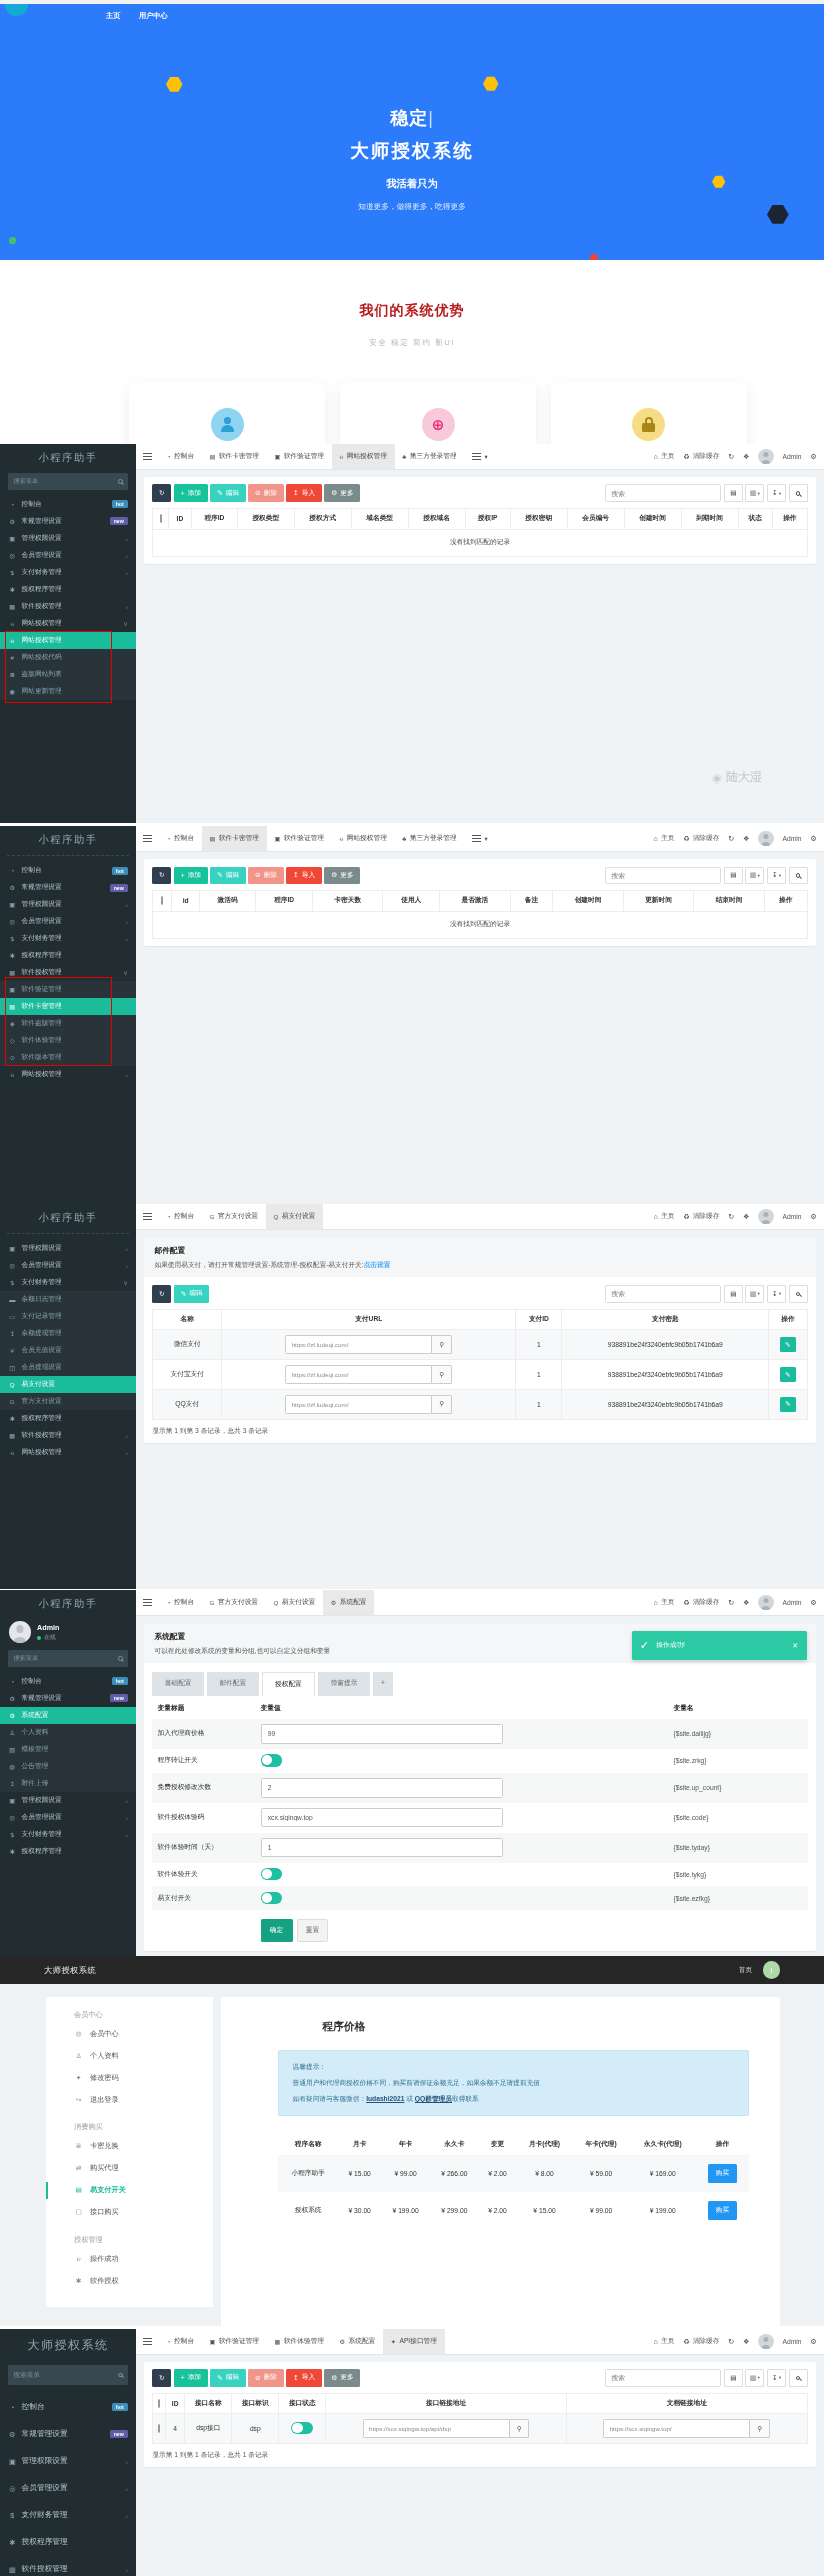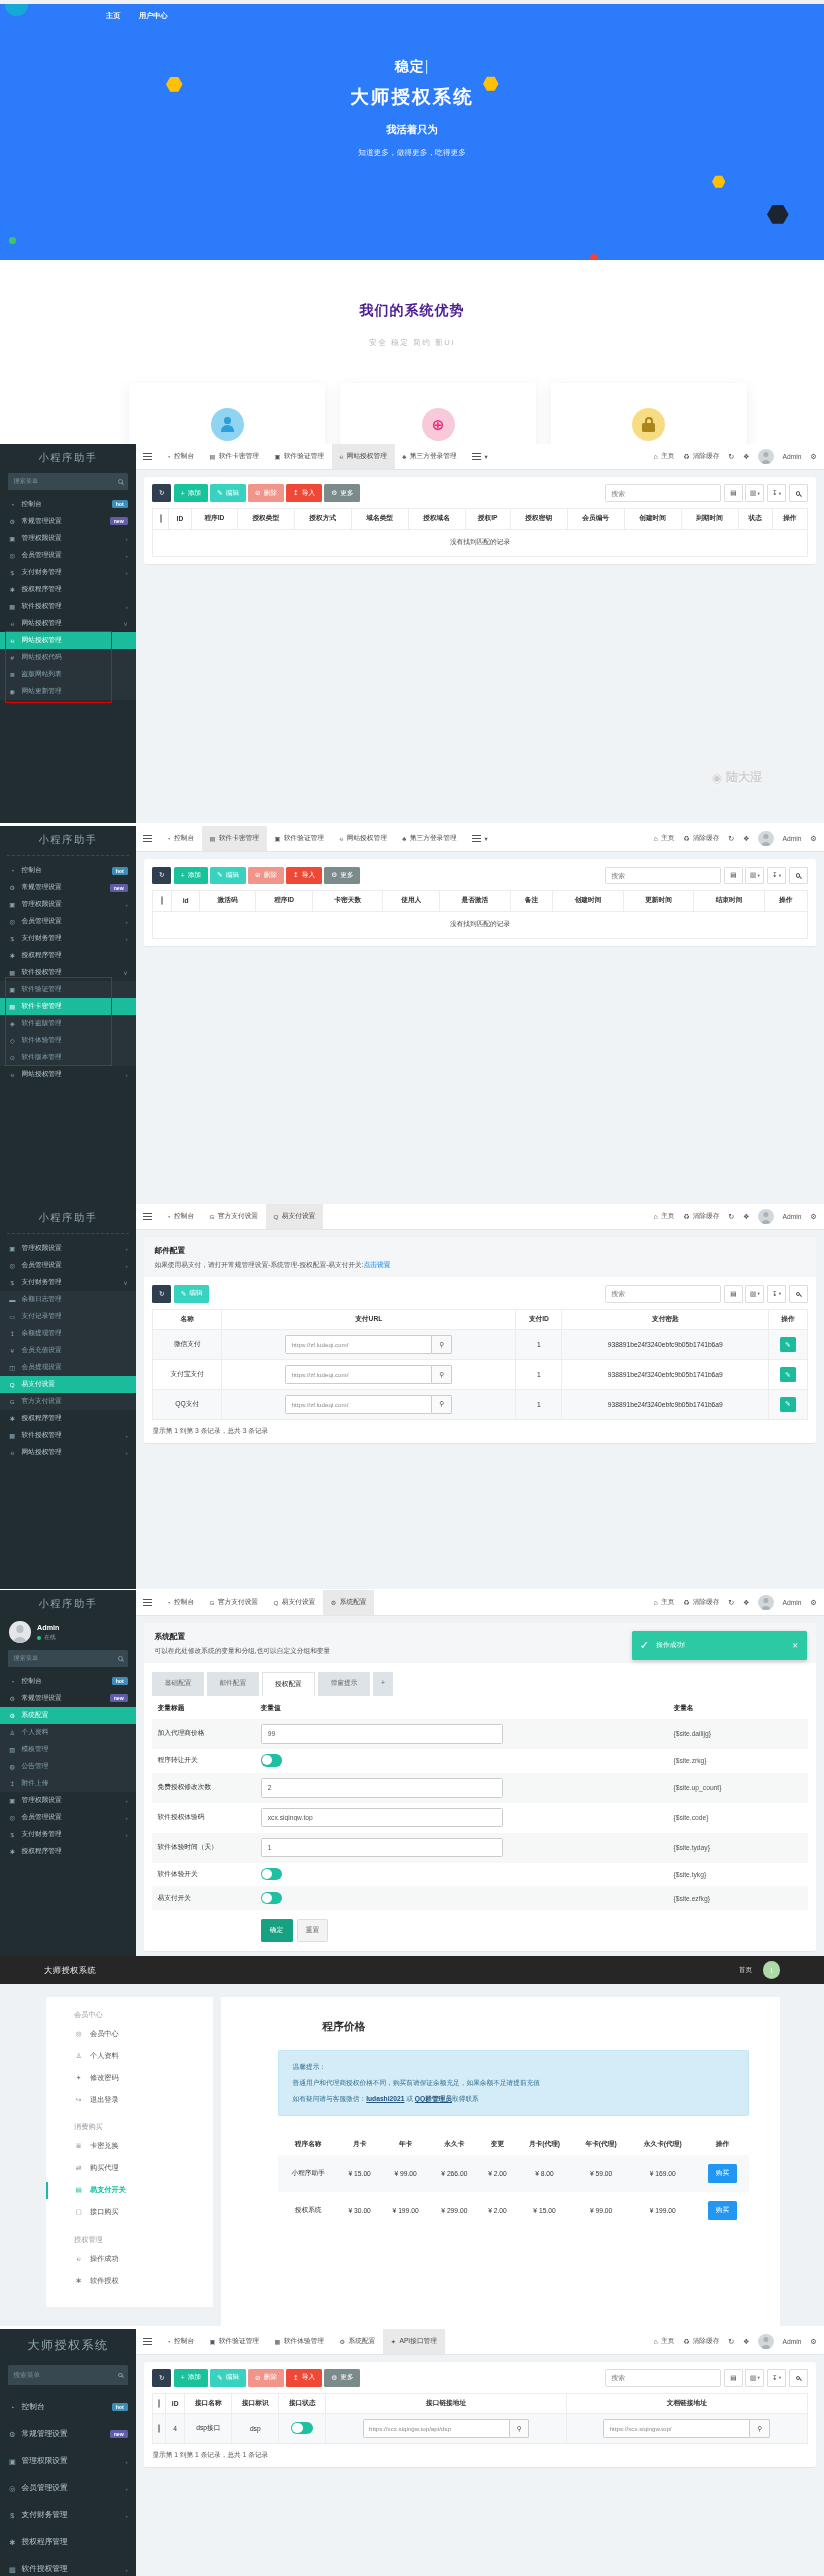--- a/index.html
+++ b/index.html
@@ -4,41 +4,41 @@
 <style>
   html,body{margin:0;padding:0;background:#fff}
   *{box-sizing:border-box}
   .page{position:relative;width:824px;height:2711px;overflow:hidden;background:#fff;
         font-family:"Liberation Sans","DejaVu Sans",sans-serif;color:#333}
   
   .top-strip{height:4.1px;background:#f2f2f2}
   .hero{position:relative;height:256px;background:#2b7bfb;overflow:hidden;text-align:center;color:#fff}
   .hero-nav{position:absolute;top:7.2px;left:106px;display:flex;gap:18.5px;font-size:7.2px;font-weight:bold}
   .hero-nav a{color:#fff;text-decoration:none;cursor:pointer}
-  .typed{margin-top:54px;font-size:14px;font-weight:bold;letter-spacing:1px}
+  .typed{margin-top:102px;font-size:18px;font-weight:bold;letter-spacing:1px}
   .typed .cur{color:#bfe0ff;font-weight:normal}
   .hero h1{margin:8.2px 0 0;font-size:18.5px;letter-spacing:2.1px;font-weight:bold}
   .hero h3{margin:13.4px 0 0;font-size:10.3px;font-weight:bold}
   .hero p{margin:11.3px 0 0;font-size:7.7px;color:rgba(255,255,255,.88)}
   .hbtns{margin-top:18.5px;display:flex;gap:19.6px;justify-content:center}
   .hbtn{height:20.6px;min-width:58px;border-radius:10.3px;font-size:7.2px;font-weight:bold;cursor:pointer;border:none}
   .hbtn.reg{background:#ff9800;color:#fff}
   .hbtn.use{background:transparent;border:0.5px solid #fff;color:#fff}
   .shape{position:absolute}
   .hex{clip-path:polygon(25% 5%,75% 5%,100% 50%,75% 95%,25% 95%,0 50%)}
   .blob-cyan{left:5.2px;top:0;width:23px;height:12.4px;background:#17a9d6;border-radius:0 0 11.3px 11.3px}
   .hex-y1{left:166px;top:72px;width:16.5px;height:16.5px;background:#ffc107}
   .hex-y2{left:483px;top:72px;width:15.5px;height:15.5px;background:#ffc107}
   .hex-y3{left:712px;top:171px;width:13.4px;height:13.4px;background:#ffc107}
   .hex-dark{left:767px;top:200px;width:21.6px;height:20.6px;background:#1b2430}
   .dot-green{left:9.3px;top:233px;width:6.7px;height:6.7px;border-radius:50%;background:#41c463}
   .dot-red{left:590px;top:250px;width:7.7px;height:7.7px;border-radius:50%;background:#f44336}
   
   .features{position:relative;height:184px;background:#fff;text-align:center;overflow:hidden}
-  .features h2{margin:0;padding-top:42px;font-size:14px;color:#4c1d95;letter-spacing:1px}
+  .features h2{margin:0;padding-top:42px;font-size:14px;color:#b91c1c;letter-spacing:1px}
   .features .sub{margin-top:17.5px;font-size:7.7px;color:#b3b9bf;letter-spacing:1.5px}
   .cards{position:absolute;left:129px;top:123px;width:618px;display:flex;gap:14.4px}
   .fcard{flex:1;height:108px;background:#fff;border-radius:4.1px;box-shadow:0 4.1px 12.4px rgba(60,80,120,.10);
          display:flex;flex-direction:column;align-items:center;padding-top:25px}
   .icirc{width:33px;height:33px;border-radius:50%;display:flex;flex-direction:column;align-items:center;justify-content:center}
   
   .p-head{width:6.7px;height:6.7px;border-radius:50%;margin-bottom:1px}
   .p-body{width:13.4px;height:7.7px;border-radius:6.2px 6.2px 0 0}
   .glb{font-size:15.5px;font-weight:bold;line-height:1}
   .lock-sh{width:8.2px;height:6.7px;border:2.1px solid;border-bottom:none;border-radius:4.6px 4.6px 0 0;margin-bottom:-1px}

